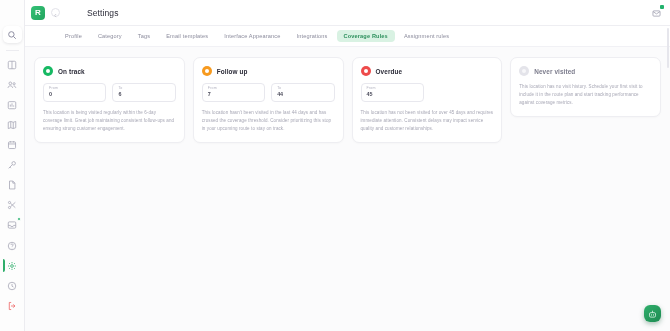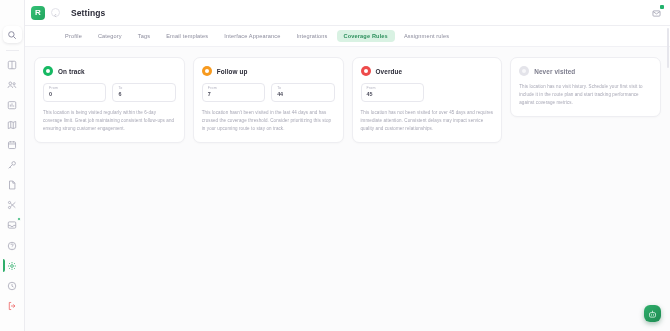--- a/index.html
+++ b/index.html
@@ -64,21 +64,21 @@
     letter-spacing:0; margin-left:2px;
   }
   .collapse-btn {
     width:9px; height:9px; border-radius:50%;
     border:1px solid #e2e2e9; background:#fff;
     margin-left:6px; display:flex; align-items:center; justify-content:center;
     color:#b8b8c4;
   }
   .collapse-btn svg { width:5px; height:5px; }
   .page-title {
-    margin-left:11px; font-size:8.5px; font-weight:700; color:#2b2b38;
+    margin-left:27px; font-size:8.5px; font-weight:400; color:#2b2b38;
     letter-spacing:.1px;
   }
   .topbar-right { margin-left:auto; display:flex; align-items:center; gap:7px; }
   .mail-btn { position:relative; width:11px; height:11px; color:#9a9aab; display:flex; align-items:center; justify-content:center; }
   .mail-btn svg { width:9px; height:9px; }
   .mail-badge {
     position:absolute; top:-2px; right:-2px;
     width:4px; height:4px; border-radius:1px; background:#23b26d;
   }
 

